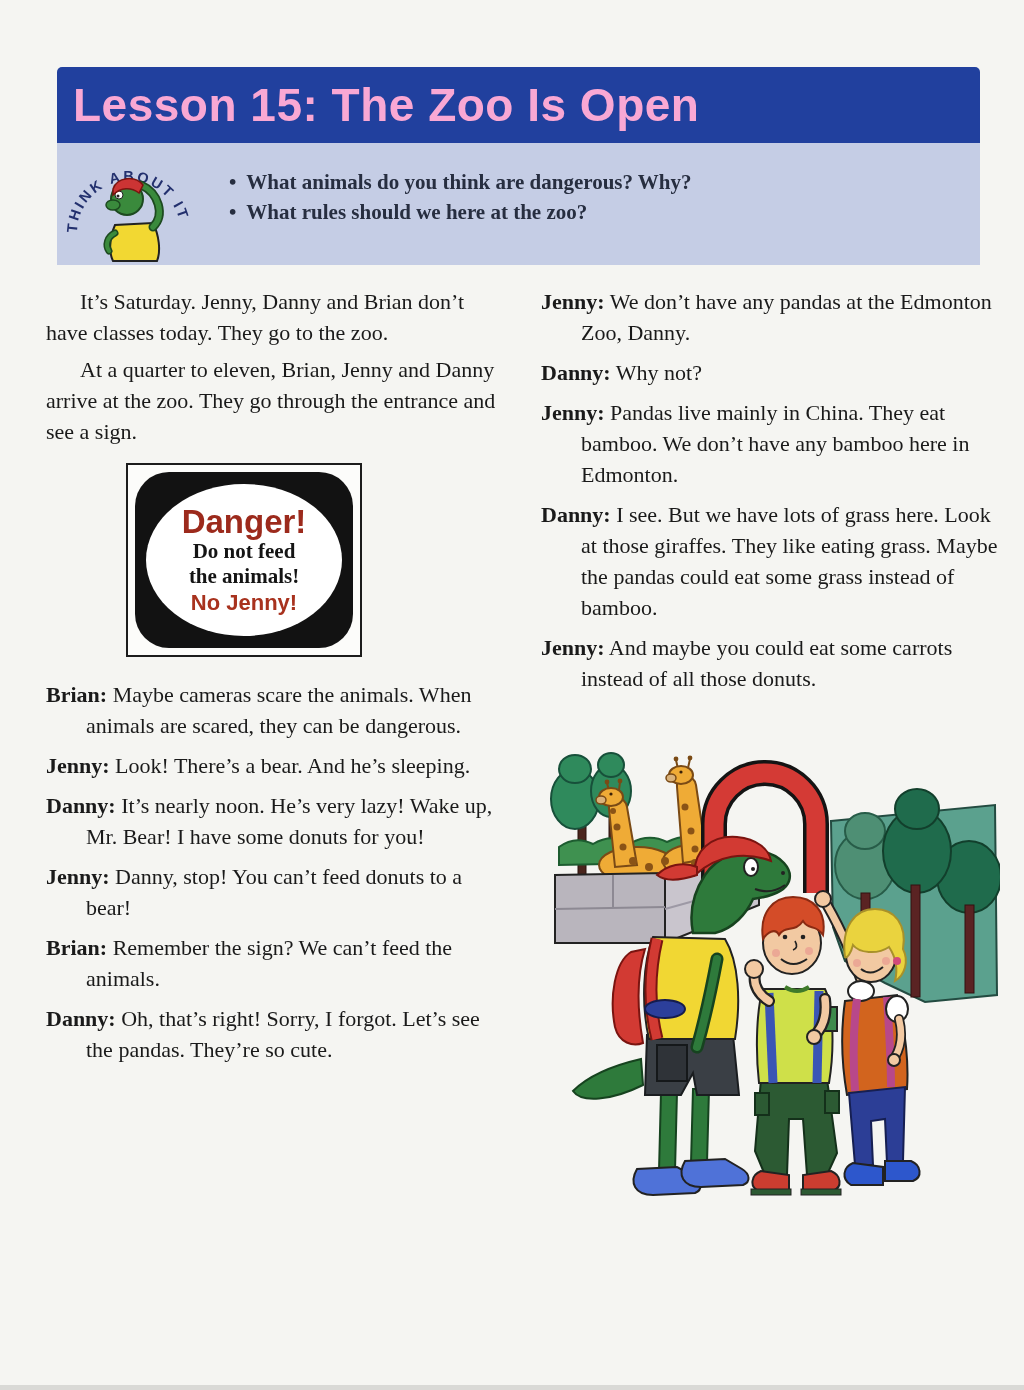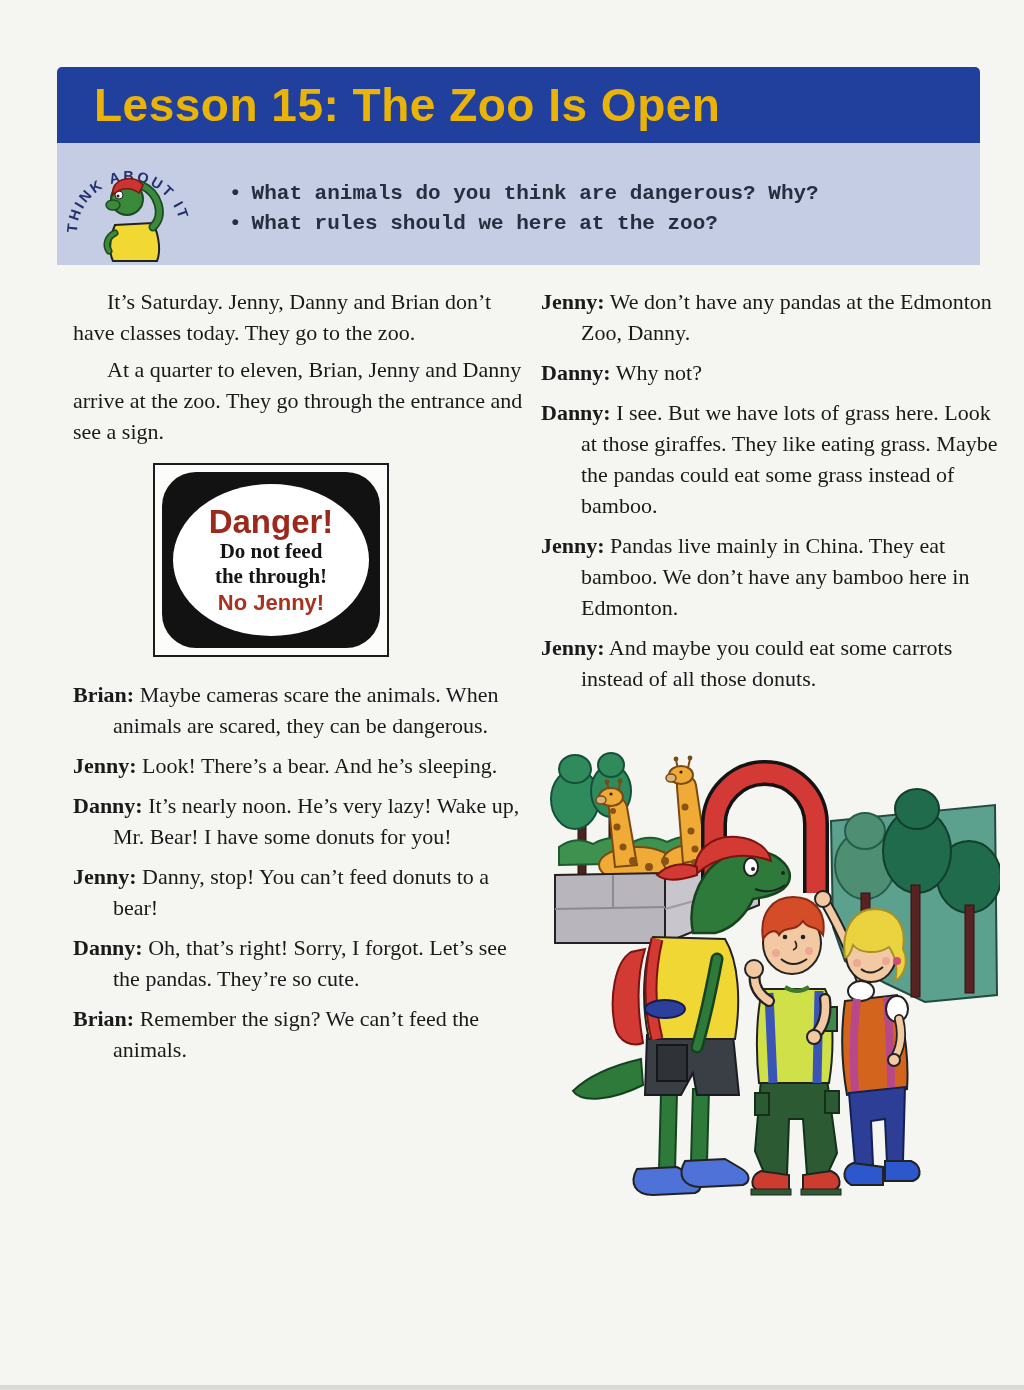--- a/index.html
+++ b/index.html
@@ -13,38 +13,38 @@
     color:#1a1a1a;
   }
   
   .banner{
     position:absolute;left:57px;top:67px;width:923px;height:76px;
     background:#21409e;border-radius:5px 5px 0 0;
     display:flex;align-items:center;
   }
   .banner .title{
     font-family:"Liberation Sans", sans-serif;
-    font-weight:bold;font-size:46px;color:#eab308;
-    padding-left:37px;letter-spacing:0.5px;white-space:nowrap;
+    font-weight:bold;font-size:46px;color:#f9a8d4;
+    padding-left:16px;letter-spacing:0.5px;white-space:nowrap;
   }
   .think-strip{
     position:absolute;left:57px;top:143px;width:923px;height:122px;
     background:#c5cde5;
   }
   .mascot{position:absolute;left:4px;top:4px;width:136px;height:118px;}
   .questions{
-    position:absolute;left:172px;top:36px;
-    font-family:Liberation Mono, monospace;
+    position:absolute;left:172px;top:24px;
+    font-family:Liberation Serif, serif;
     font-weight:bold;font-size:21px;color:#272e40;
   }
   .questions .q{line-height:30px;}
   .questions .dot{margin-right:10px;}
   
   .col{position:absolute;top:286px;font-size:22px;line-height:31px;}
-  .col-left{left:73px;width:450px;}
+  .col-left{left:46px;width:450px;}
   .col-right{left:541px;width:460px;}
   .para{margin:0 0 6px 0;text-indent:34px;}
   .speech{margin:0 0 9px 0;padding-left:40px;text-indent:-40px;}
   .speech b{font-weight:bold;}
   .speech i{font-style:italic;}
   
   .sign-outer{
     margin:16px 0 22px 80px;width:236px;height:194px;
     border:2px solid #1c1c1c;background:#fcfcfa;
     padding:7px;box-sizing:border-box;
@@ -118,21 +118,21 @@
 
   <div class="col col-left">
     <p class="para">It’s Saturday. Jenny, Danny and Brian don’t have classes today. They go to the zoo.</p>
     <p class="para">At a quarter to eleven, Brian, Jenny and Danny arrive at the zoo. They go through the entrance and see a sign.</p>
 
     <div class="sign-outer">
       <div class="sign-black">
         <div class="sign-oval">
           <div class="sign-danger">Danger!</div>
           <div class="sign-serif">Do not feed</div>
-          <div class="sign-serif">the through!</div>
+          <div class="sign-serif">the animals!</div>
           <div class="sign-nophotos">No Jenny!</div>
         </div>
       </div>
     </div>
 
     <p class="speech">
       <b>Brian:</b>
       <span>Maybe cameras scare the animals. When animals are scared, they can be dangerous.</span>
     </p>
     <p class="speech">
@@ -141,45 +141,45 @@
     </p>
     <p class="speech">
       <b>Danny:</b>
       <span>It’s nearly noon. He’s very lazy! Wake up, Mr. Bear! I have some donuts for you!</span>
     </p>
     <p class="speech">
       <b>Jenny:</b>
       <span>Danny, stop! You can’t feed donuts to a bear!</span>
     </p>
     <p class="speech">
+      <b>Brian:</b>
+      <span>Remember the sign? We can’t feed the animals.</span>
+    </p>
+    <p class="speech">
       <b>Danny:</b>
       <span>Oh, that’s right! Sorry, I forgot. Let’s see the pandas. They’re so cute.</span>
     </p>
-    <p class="speech">
-      <b>Brian:</b>
-      <span>Remember the sign? We can’t feed the animals.</span>
-    </p>
   </div>
 
   <div class="col col-right">
     <p class="speech">
       <b>Jenny:</b>
       <span>We don’t have any pandas at the Edmonton Zoo, Danny.</span>
     </p>
     <p class="speech">
       <b>Danny:</b>
       <span>Why not?</span>
     </p>
     <p class="speech">
+      <b>Jenny:</b>
+      <span>Pandas live mainly in China. They eat bamboo. We don’t have any bamboo here in Edmonton.</span>
+    </p>
+    <p class="speech">
       <b>Danny:</b>
       <span>I see. But we have lots of grass here. Look at those giraffes. They like eating grass. Maybe the pandas could eat some grass instead of bamboo.</span>
-    </p>
-    <p class="speech">
-      <b>Jenny:</b>
-      <span>Pandas live mainly in China. They eat bamboo. We don’t have any bamboo here in Edmonton.</span>
     </p>
     <p class="speech">
       <b>Jenny:</b>
       <span>And maybe you could eat some carrots instead of all those donuts.</span>
     </p>
 
     
     <svg class="illustration" viewBox="0 0 455 460">
 
       <g>

